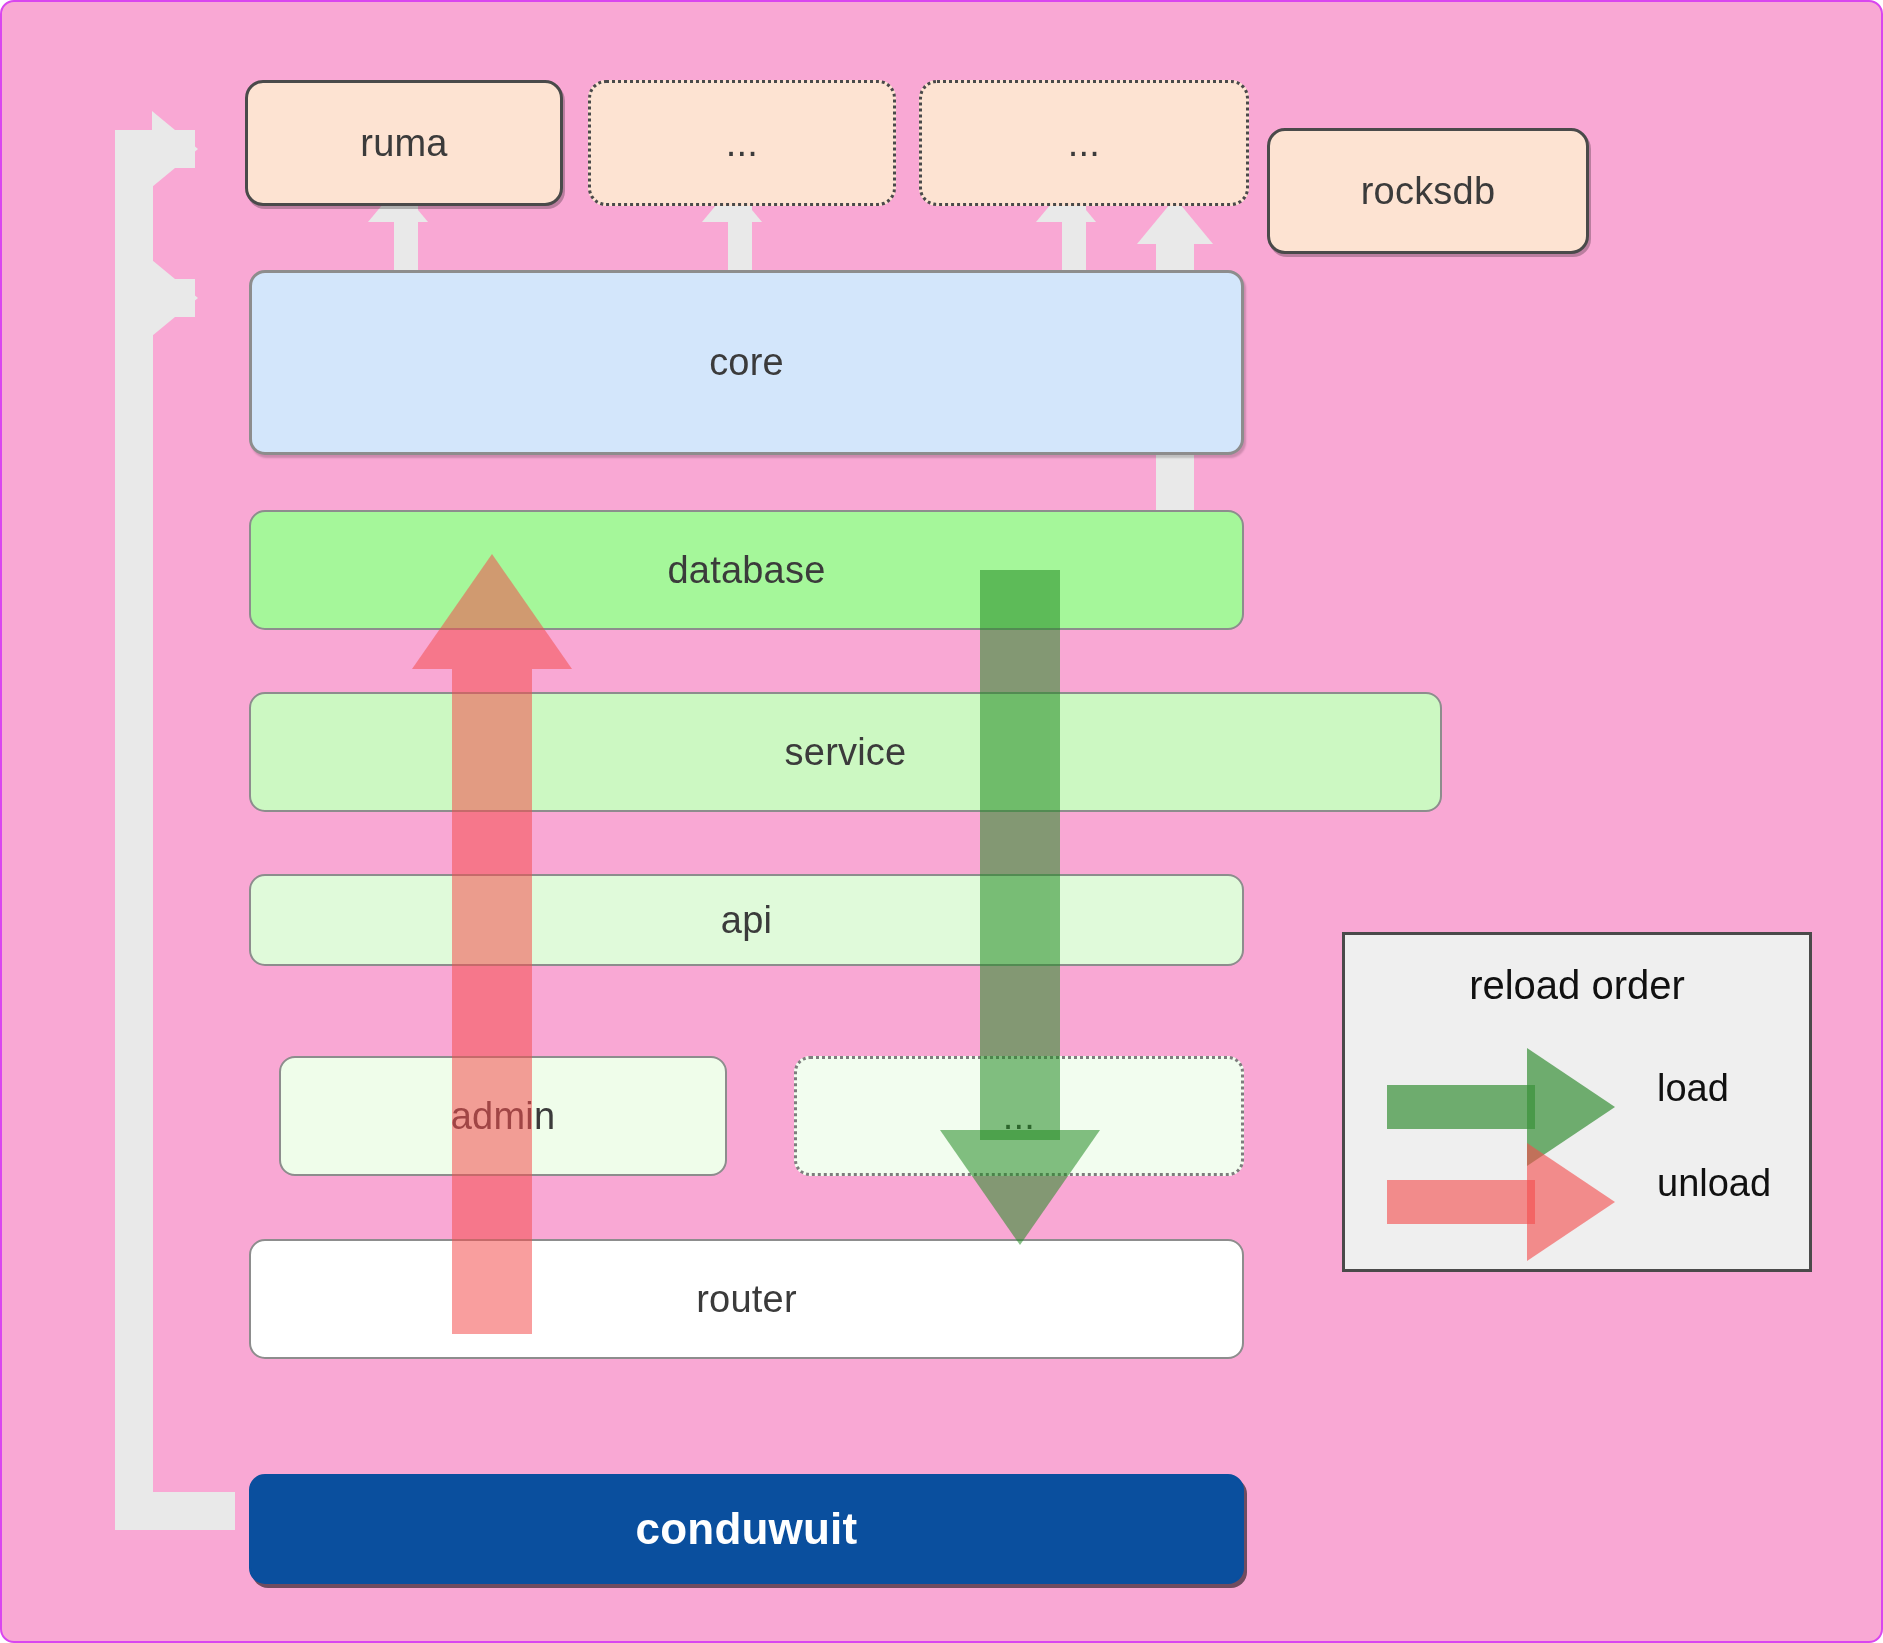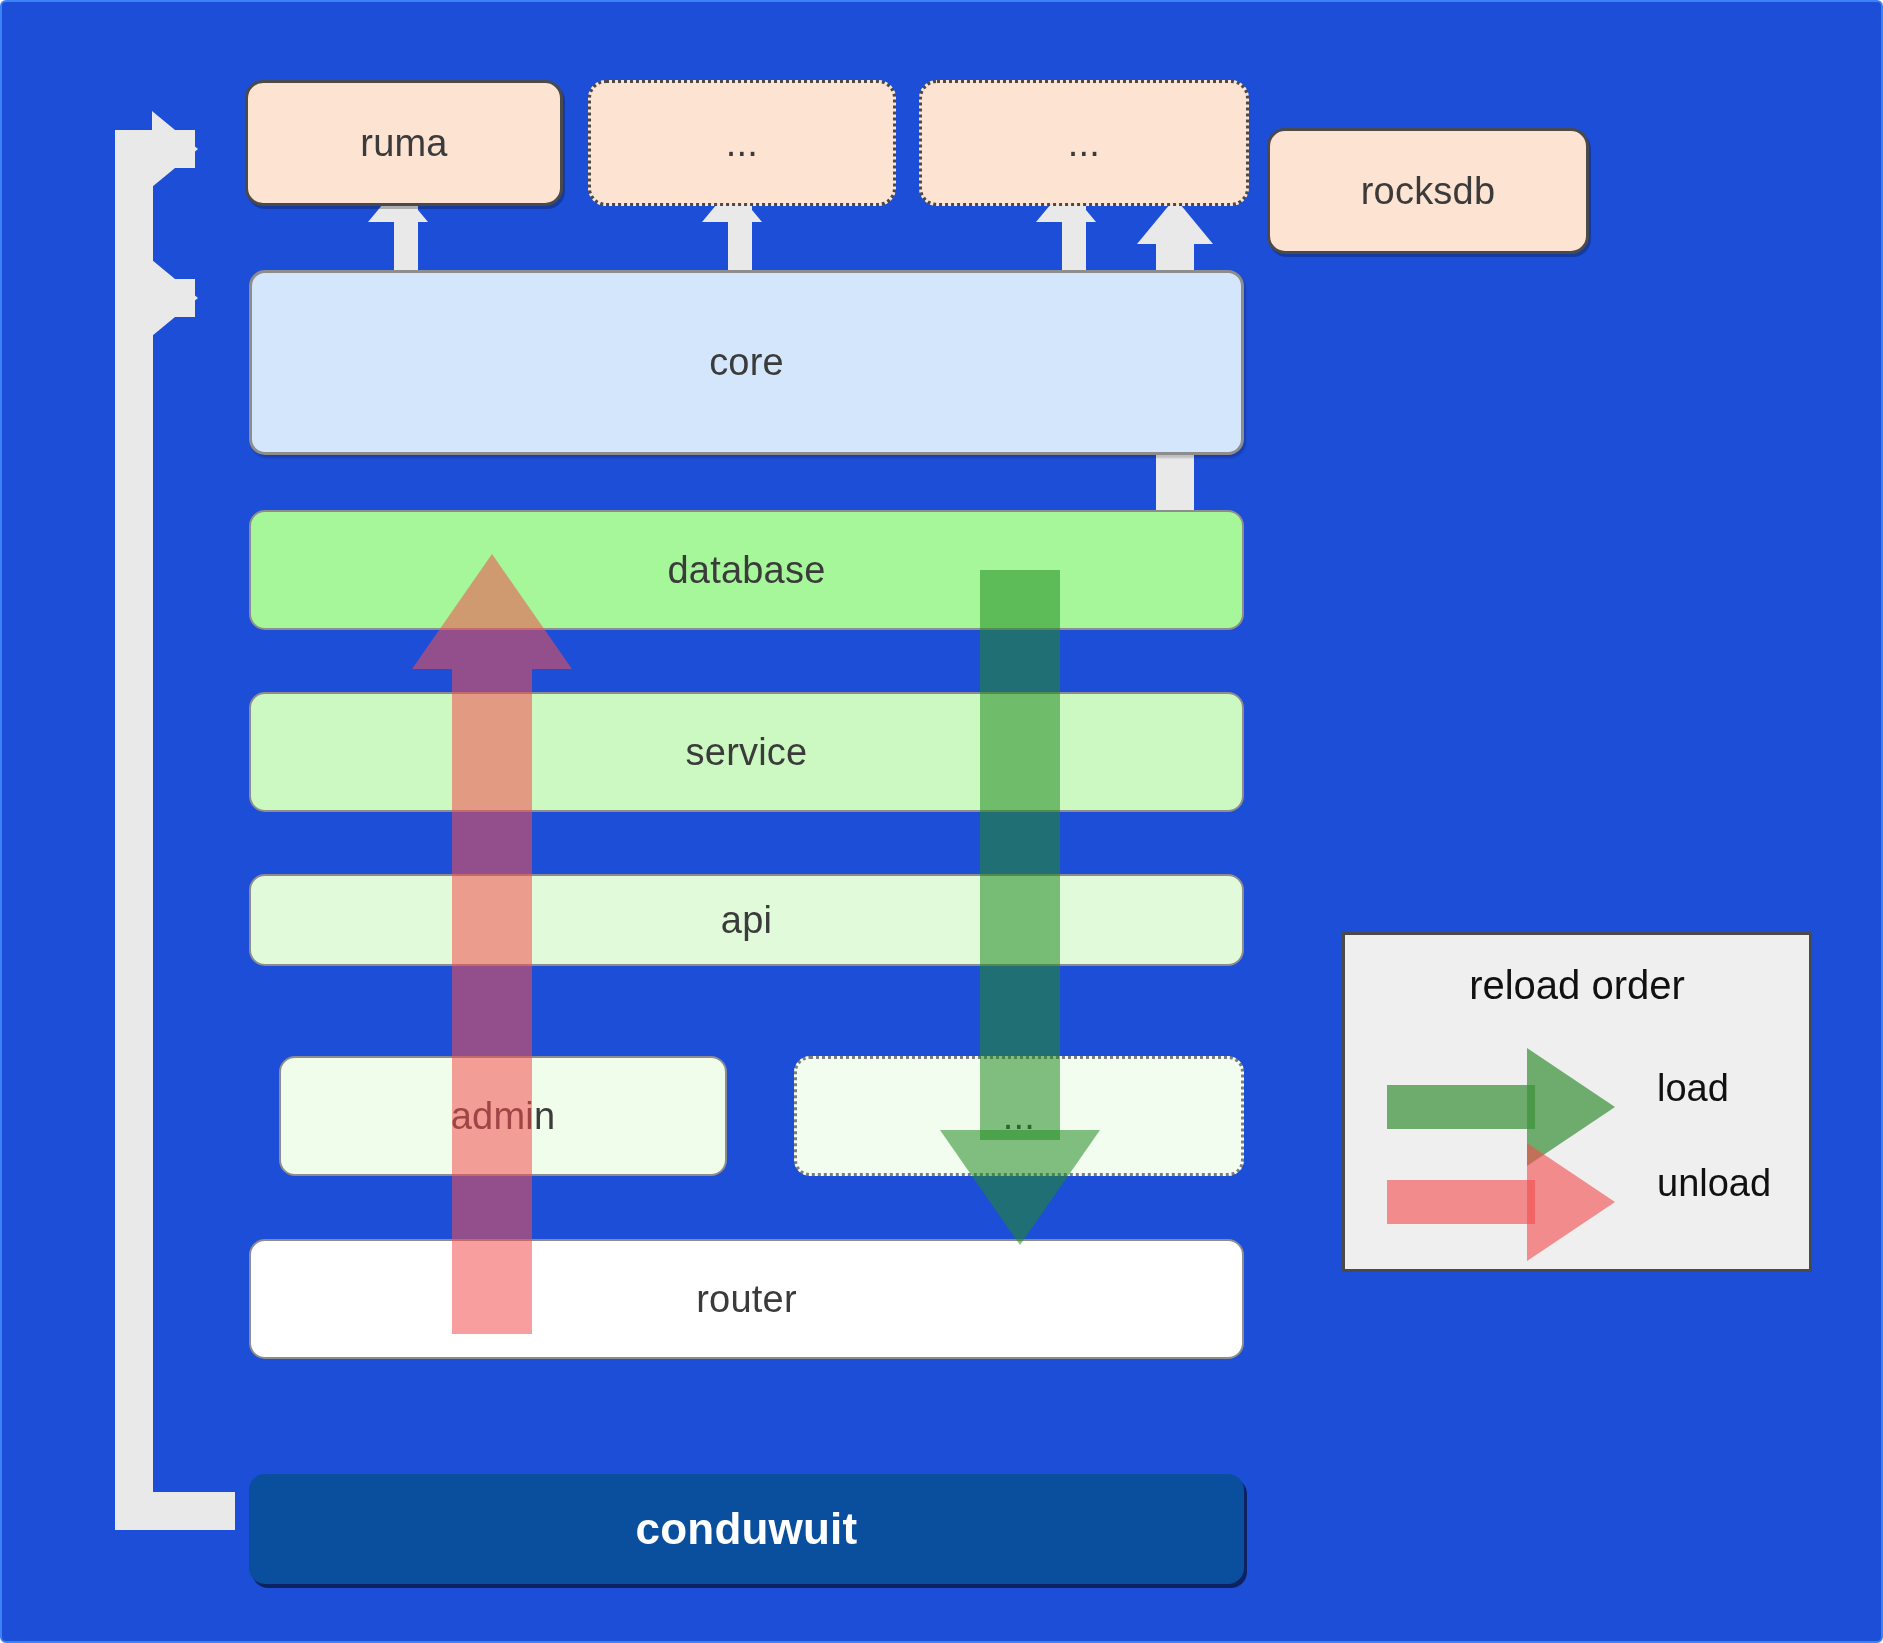--- a/index.html
+++ b/index.html
@@ -5,24 +5,24 @@
   html, body {
     margin: 0;
     padding: 0;
     background: #ffffff;
     font-family: "Liberation Sans", sans-serif;
   }
   #canvas {
     position: relative;
     width: 1883px;
     height: 1643px;
-    background: #1d4ed8;
+    background: #f9a8d4;
     box-sizing: border-box;
-    border: 2px solid #3b82f6;
-    border-radius: 6px;
+    border: 2px solid #d946ef;
+    border-radius: 14px;
     overflow: hidden;
   }
 
   
   .node {
     position: absolute;
     box-sizing: border-box;
     display: flex;
     align-items: center;
     justify-content: center;
@@ -196,21 +196,21 @@
   </div>
 
   <div class="node core-box" style="left:247px; top:268px; width:995px; height:185px;">
     <span>core</span>
   </div>
 
   <div class="node layer l-database" style="left:247px; top:508px; width:995px; height:120px;">
     <span>database</span>
   </div>
 
-  <div class="node layer l-service" style="left:247px; top:690px; width:995px; height:120px;">
+  <div class="node layer l-service" style="left:247px; top:690px; width:1193px; height:120px;">
     <span>service</span>
   </div>
 
   <div class="node layer l-api" style="left:247px; top:872px; width:995px; height:92px;align-items:center;">
     <span>api</span>
   </div>
 
   <div class="node layer l-admin" style="left:247px; top:1054px; width:448px; height:120px;">
     <span>admin</span>
   </div>

